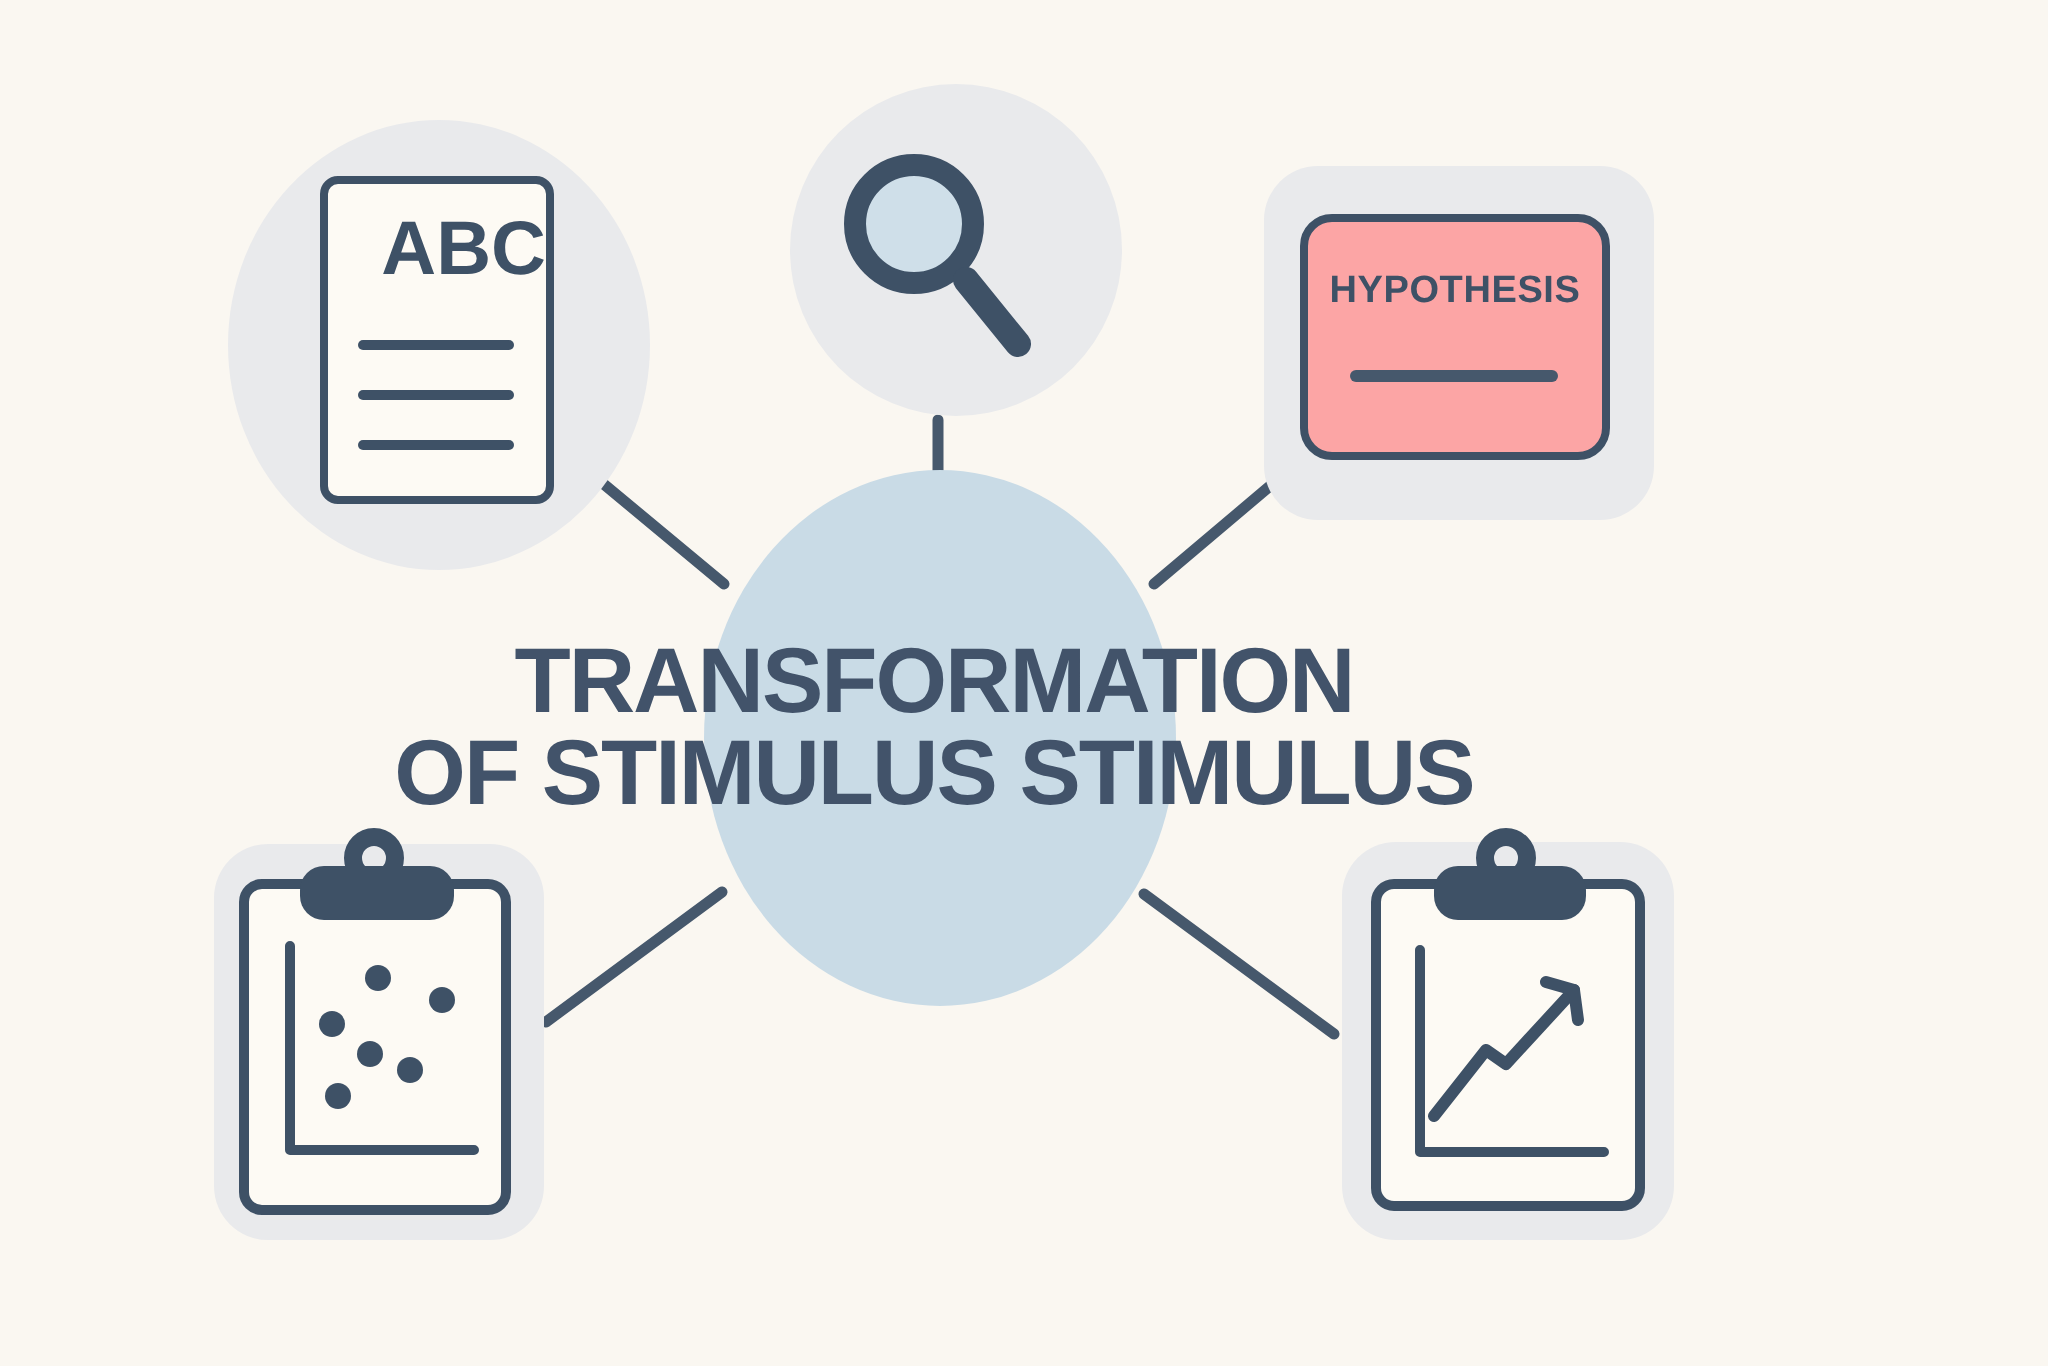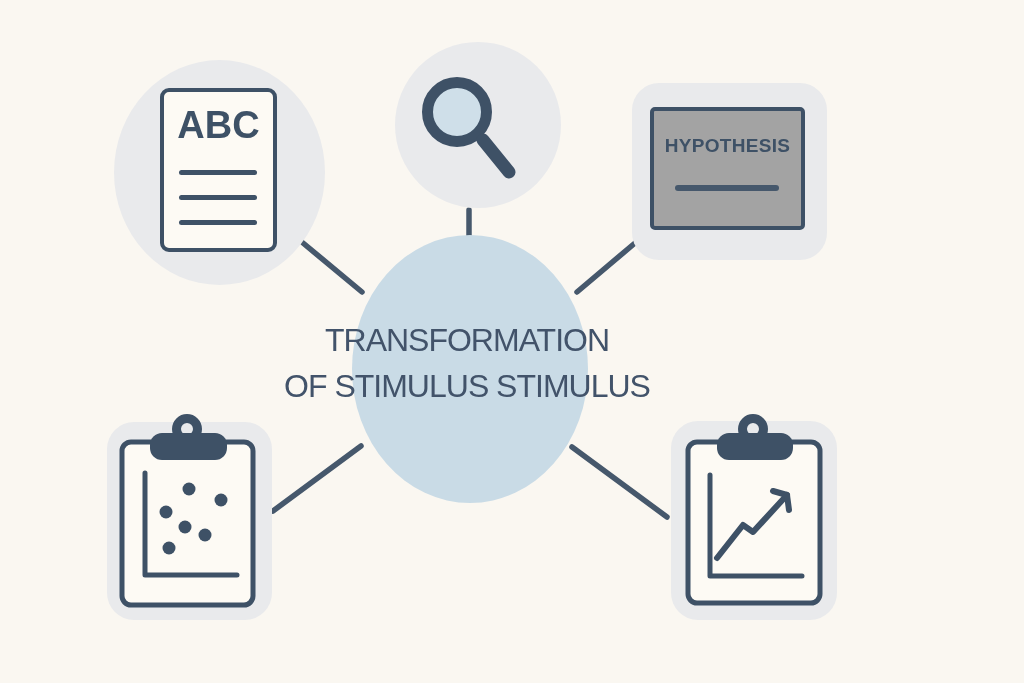--- a/index.html
+++ b/index.html
@@ -28,41 +28,41 @@
   #doc-card{
     left:160px;top:88px;width:117px;height:164px;
     box-sizing:border-box;
     background:#fdfaf4;
     border:4px solid #3e5166;
     border-radius:9px;
     z-index:3;
   }
   #doc-abc{
     position:absolute;left:0;top:12px;width:100%;
-    text-align:center;
+    text-align:right;
     font-size:38px;font-weight:bold;
     color:#3e5166;
     letter-spacing:0px;
   }
   .doc-line{
     position:absolute;left:15px;width:78px;height:5px;
     background:#3e5166;border-radius:3px;
   }
   #doc-line-1{top:78px;}
   #doc-line-2{top:103px;}
   #doc-line-3{top:128px;}
   
   #magnifier-svg{left:395px;top:42px;z-index:3;}
   
   #hyp-box{
     left:650px;top:107px;width:155px;height:123px;
     box-sizing:border-box;
-    background:#a3a3a3;
+    background:#fca5a5;
     border:4px solid #3e5166;
-    border-radius:5px;
+    border-radius:16px;
     z-index:3;
   }
   #hyp-label{
     position:absolute;left:0;top:24px;width:100%;
     text-align:center;
     font-size:19px;font-weight:bold;
     letter-spacing:0.3px;
     color:#3e5166;
   }
   #hyp-underline{
@@ -71,21 +71,21 @@
   }
   
   #center-ellipse{
     left:352px;top:235px;width:236px;height:268px;
     background:#c9dbe6;border-radius:50%;
     z-index:2;
   }
   #center-title{
     left:107px;top:317px;width:720px;
     text-align:center;
-    font-size:32px;font-weight:normal;
+    font-size:46px;font-weight:bold;
     letter-spacing:-1px;
     line-height:46px;
     color:#42536a;
     z-index:4;
   }
   
   .clipboard-svg{z-index:3;}
   #scatter-svg{left:107px;top:405px;}
   #trend-svg{left:671px;top:405px;}
   #halo-doc{left:114px;top:60px;width:211px;height:225px;}

